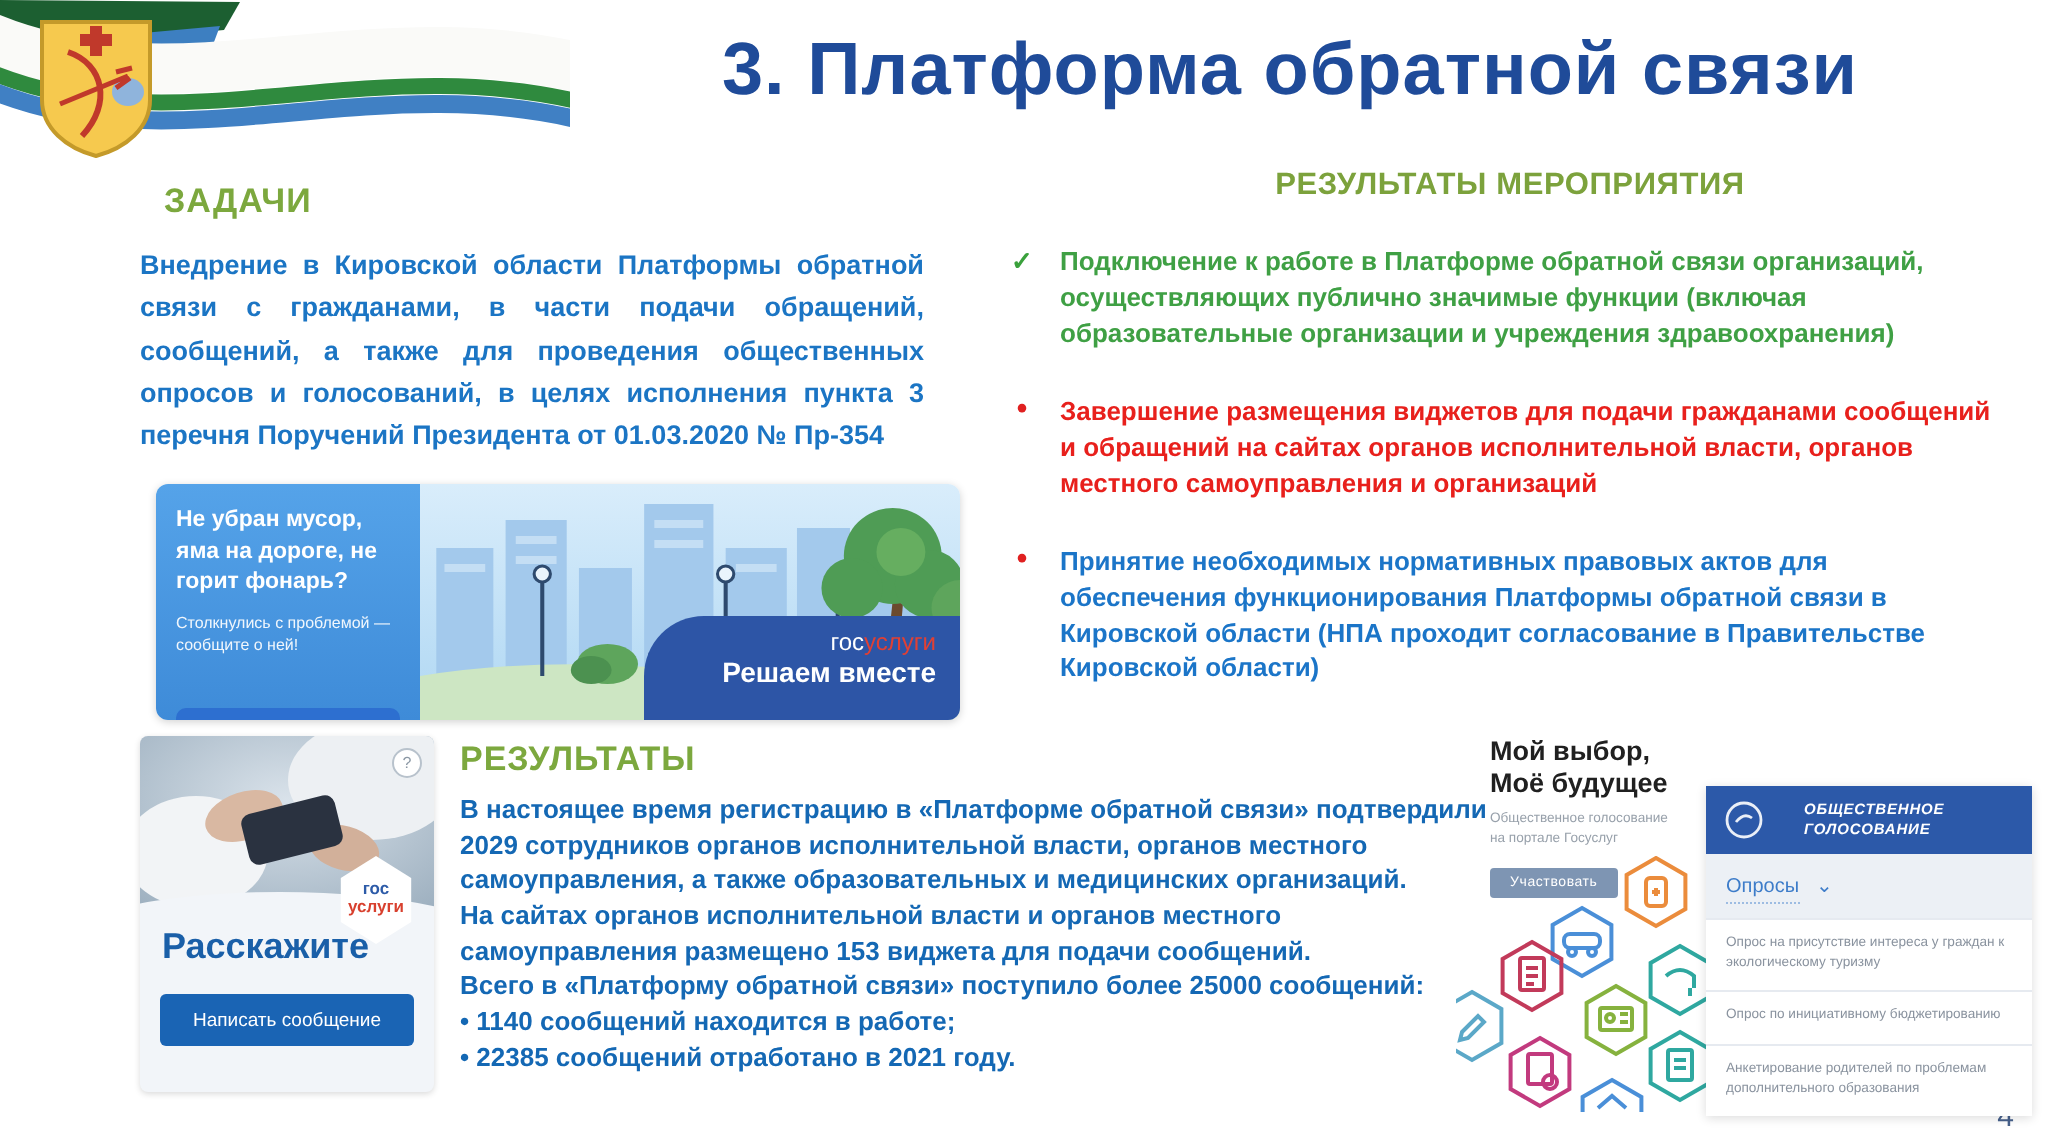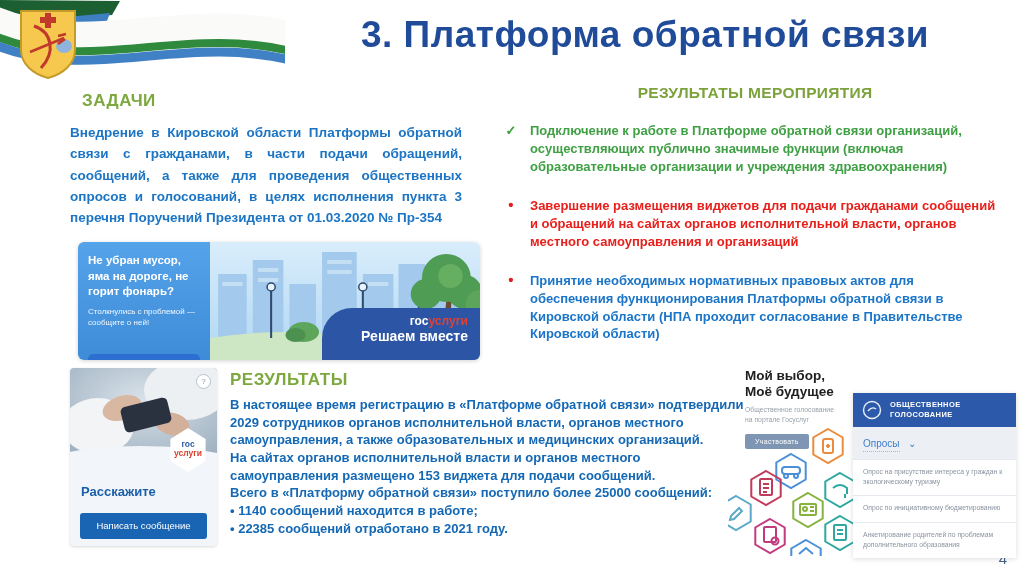--- a/index.html
+++ b/index.html
@@ -24,38 +24,38 @@
   .banner-left{width:132px;flex:0 0 132px;background:linear-gradient(180deg,#55A3E9,#3E8BD8);
     padding:11px 10px;box-sizing:border-box;color:#fff;position:relative;z-index:2;}
   .banner-headline{font-size:11.5px;font-weight:700;line-height:1.35;}
   .banner-sub{font-size:8px;margin-top:6px;opacity:.92;line-height:1.4;}
   .banner-btn{margin-top:26px;display:inline-block;background:#2D6FD0;color:#fff;
     font-size:14px;padding:6px 11px;border-radius:5px;}
   .banner-art{flex:1;position:relative;}
   .banner-art svg{position:absolute;inset:0;width:100%;height:100%;}
   .banner-wedge{position:absolute;right:0;bottom:0;width:158px;height:52px;background:#2D55A6;
     border-top-left-radius:30px;z-index:3;text-align:right;padding:7px 12px 0 0;box-sizing:border-box;}
-  .wedge-logo{font-size:12px;font-weight:700;color:#fff;line-height:1.1;}
+  .wedge-logo{font-size:12px;font-weight:400;color:#fff;line-height:1.1;}
   .wedge-logo .red{color:#E04034;}
   .wedge-tagline{font-size:14px;font-weight:800;color:#fff;line-height:1.15;}
 
   
   .pcard{position:absolute;left:70px;top:368px;width:147px;height:178px;background:#F2F5F9;
     border-radius:4px;overflow:hidden;box-shadow:0 1px 3px rgba(0,0,0,.15);}
   .pcard-photo{position:relative;width:100%;height:92px;}
   .pcard-photo svg{width:100%;height:100%;display:block;}
   .help-dot{position:absolute;right:6px;top:6px;width:13px;height:13px;border-radius:50%;
     background:#fff;border:1px solid #B8C2CC;color:#8A97A4;font-size:8px;line-height:13px;
     text-align:center;}
   .pcard-badge{position:absolute;right:9px;top:60px;width:40px;height:44px;background:#fff;
     clip-path:polygon(50% 0,94% 25%,94% 75%,50% 100%,6% 75%,6% 25%);
     text-align:center;padding-top:12px;box-sizing:border-box;font-weight:800;font-size:8.5px;
     line-height:1.0;}
   .pcard-badge .b1{color:#2D5BA8;} .pcard-badge .b2{color:#D8402E;}
-  .pcard-title{margin:24px 0 0 11px;font-size:13px;font-weight:700;color:#1A5FA8;line-height:1.3;}
+  .pcard-title{margin:2px 0 0 11px;font-size:18px;font-weight:700;color:#1A5FA8;line-height:1.3;}
   .pcard-btn{margin:12px 10px 0 10px;height:26px;background:#1A64B4;border-radius:3px;color:#fff;
     font-size:9.5px;display:flex;align-items:center;justify-content:center;}
 
   
   .results-heading{position:absolute;left:230px;top:370px;font-size:17px;font-weight:700;
     color:#7CA83E;letter-spacing:.5px;}
   .results-body{position:absolute;left:230px;top:396px;width:516px;font-size:13px;
     font-weight:700;color:#1468B4;line-height:1.36;}
 
   
@@ -71,21 +71,21 @@
   .promo{position:absolute;left:745px;top:368px;width:118px;}
   .promo-title{font-size:13.5px;font-weight:800;color:#202020;line-height:1.18;}
   .promo-sub{margin-top:5px;font-size:6.8px;color:#98A1AB;line-height:1.45;width:98px;}
   .promo-btn{margin-top:9px;display:inline-block;background:#7E95B3;color:#fff;font-size:7px;
     padding:4px 10px;border-radius:2px;letter-spacing:.3px;}
   .hexes{position:absolute;left:728px;top:428px;width:138px;height:128px;z-index:1;}
 
   
   .widget{position:absolute;left:853px;top:393px;width:163px;background:#fff;z-index:2;
     box-shadow:0 1px 5px rgba(0,0,0,.14);}
-  .widget-header{background:#2C59A9;display:flex;align-items:center;gap:8px;padding:7px 9px;}
+  .widget-header{background:#2C59A9;display:flex;align-items:center;gap:20px;padding:7px 9px;font-style:italic;}
   .wlogo{width:20px;height:20px;flex:0 0 20px;}
   .widget-title{color:#fff;font-size:7.5px;font-weight:700;letter-spacing:.4px;line-height:1.3;width:96px;}
   .widget-section{background:#ECF0F5;padding:6px 10px 7px;}
   .section-label{display:inline-block;color:#3D7CC9;font-size:10px;
     border-bottom:1.5px dotted #9DBCE2;padding-bottom:2px;}
   .section-chevron{color:#3D7CC9;font-size:10px;margin-left:4px;}
   .witem{padding:7px 10px 8px;font-size:6.8px;color:#8A939F;line-height:1.5;border-top:1px solid #E6EAF0;}
   .witem:first-of-type{border-top:none;}
 
   .page-number{position:absolute;right:17px;bottom:7px;color:#47618C;font-size:15px;}

